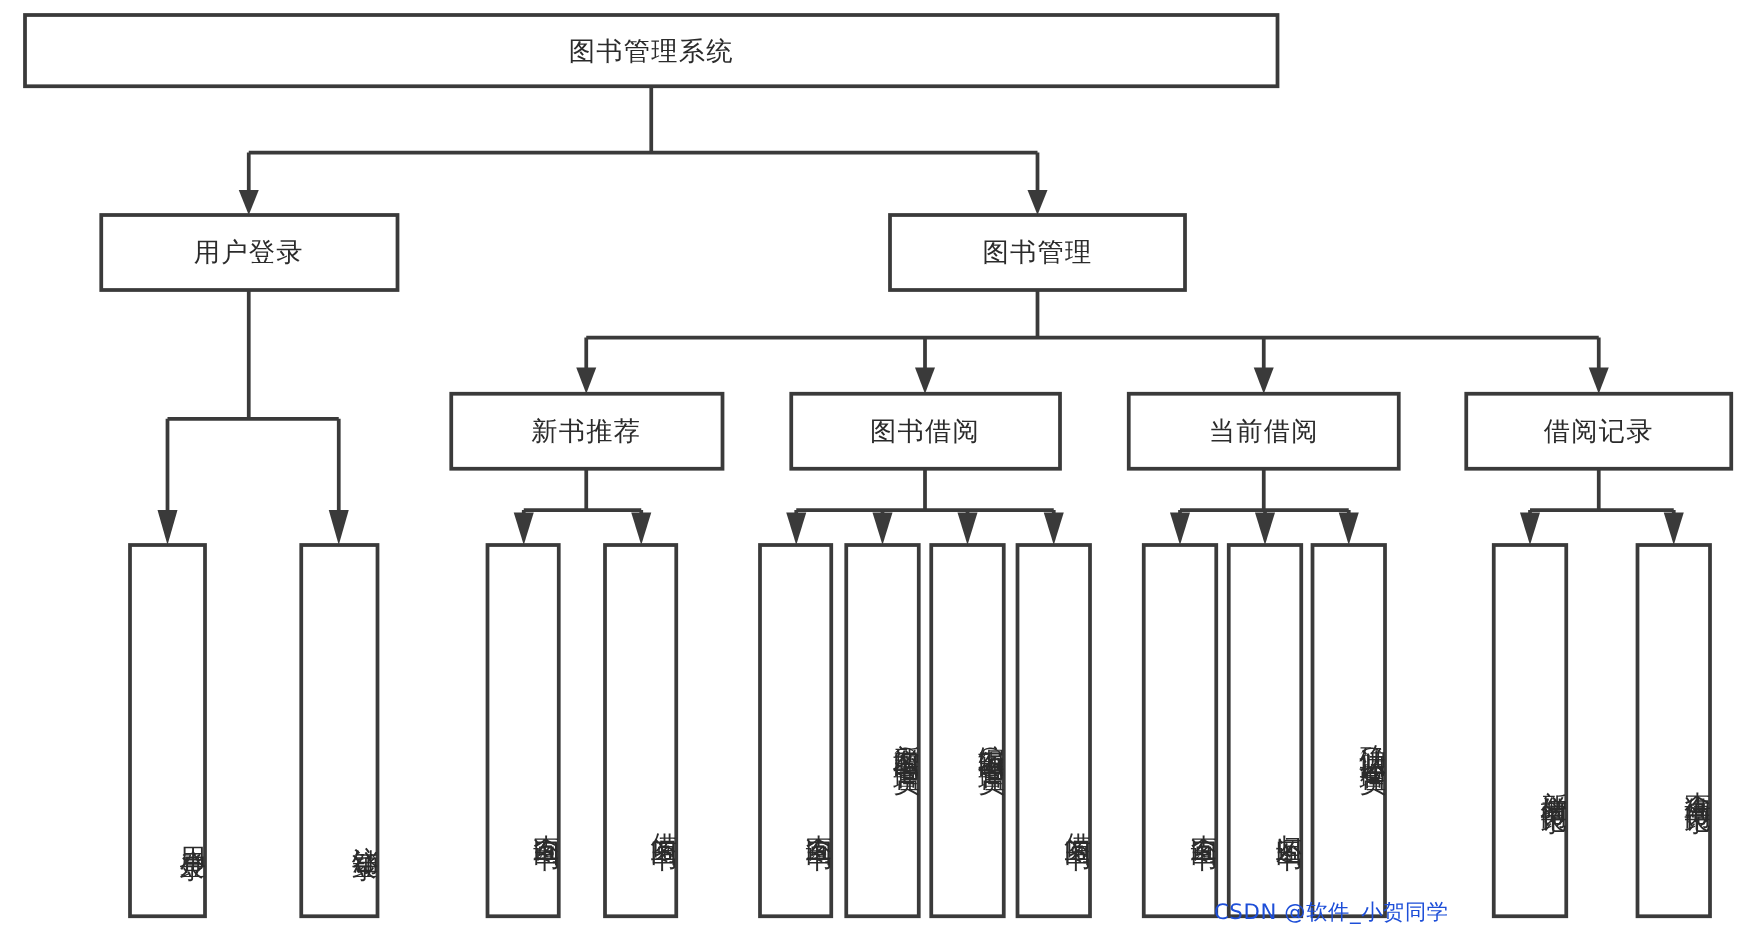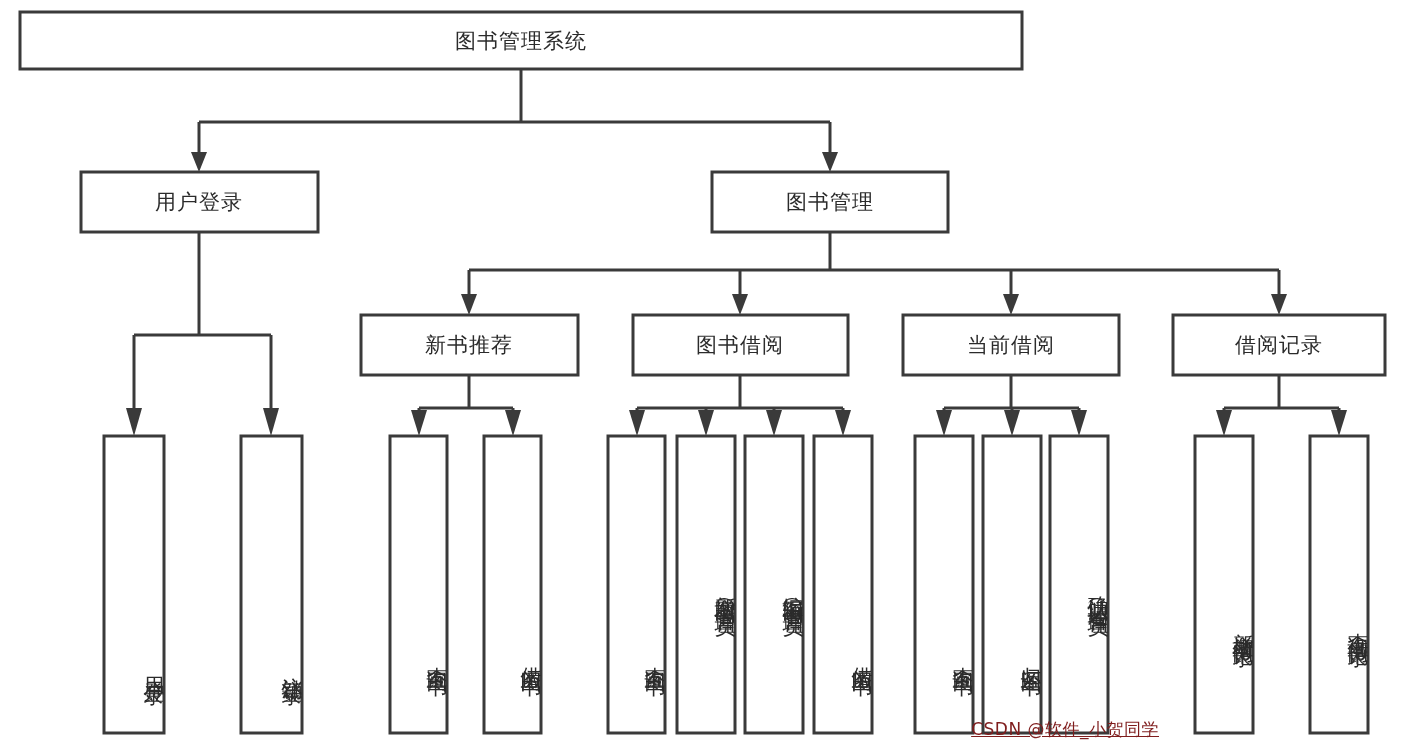--- a/index.html
+++ b/index.html
@@ -28,21 +28,21 @@
     font-size:21px;
     line-height:1.0;
     color:#2b2b2b;
     letter-spacing:3px;
     white-space:nowrap;
     pointer-events:none;
   }
   .watermark{
     position:absolute;right:12px;bottom:6px;
     font-family:"DejaVu Sans","Liberation Sans",sans-serif;
-    font-size:17px;color:#7f1d1d;letter-spacing:0.5px;white-space:nowrap;text-decoration:underline;
+    font-size:17px;color:#1d4ed8;letter-spacing:0.5px;white-space:nowrap;
   }
 </style>
 </head>
 <body>
 
 <div id="diagram-root">
 
   <svg id="diagram-svg" viewBox="0 0 1405 747">
 
     <g>

